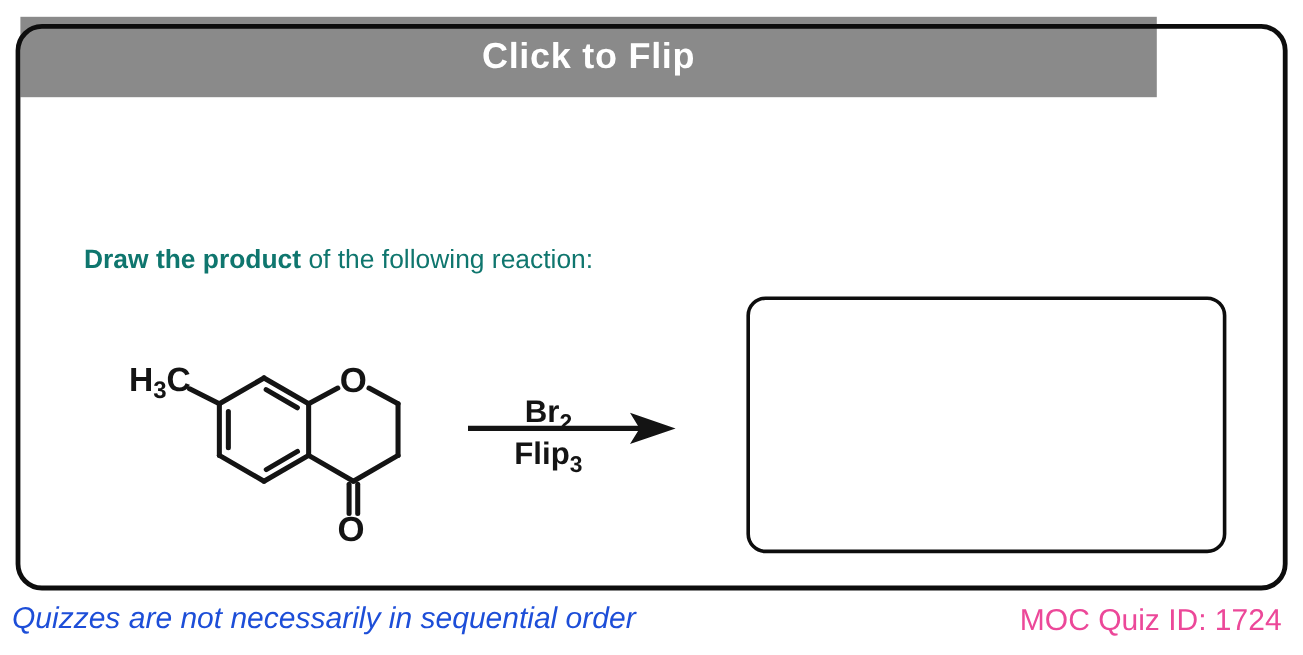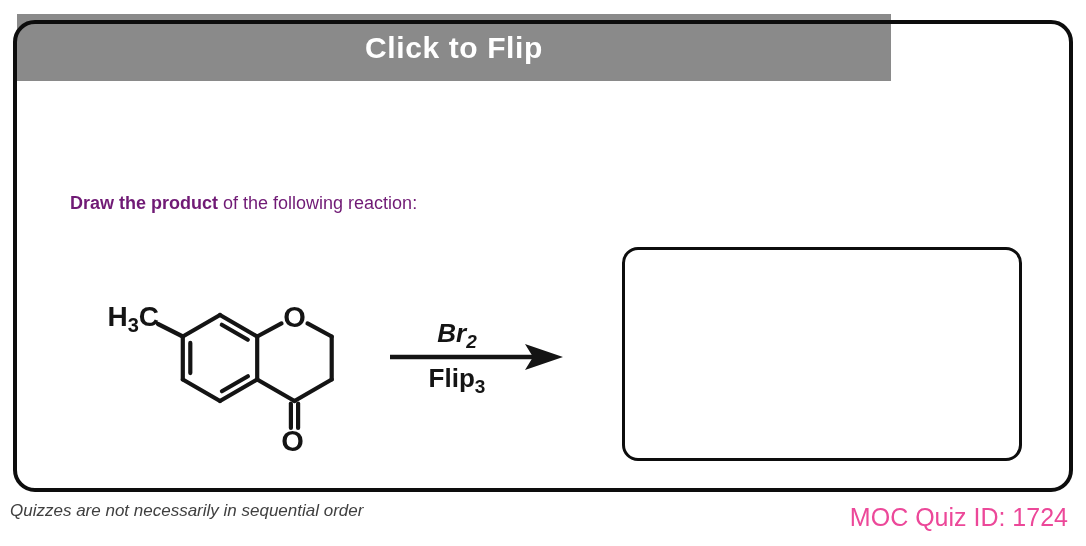--- a/index.html
+++ b/index.html
@@ -7,21 +7,21 @@
     position: relative;
     width: 1086px;
     height: 546px;
     background: #ffffff;
     overflow: hidden;
     font-family: "Liberation Sans", "DejaVu Sans", sans-serif;
   }
   .header-bar {
     position: absolute;
     left: 17px; top: 14px;
-    width: 874px; height: 67px;
+    width: 947px; height: 67px;
     background: #8a8a8a;
     display: flex;
     align-items: center;
     justify-content: center;
     z-index: 1;
     cursor: pointer;
   }
   .header-title {
     color: #ffffff;
     font-size: 30px;
@@ -34,24 +34,24 @@
     width: 1060px; height: 472px;
     box-sizing: border-box;
     border: 4px solid #0d0d0d;
     border-radius: 22px;
     background: transparent;
     z-index: 2;
     pointer-events: none;
   }
   .prompt {
     position: absolute;
-    left: 70px; top: 189px;
-    font-size: 18px;
+    left: 70px; top: 202px;
+    font-size: 22px;
     line-height: 28px;
-    color: #701a75;
+    color: #0f766e;
     z-index: 3;
     white-space: nowrap;
   }
   .prompt b { font-weight: 700; }
   .scheme {
     position: absolute;
     left: 90px; top: 290px;
     z-index: 3;
   }
   .reagent {
@@ -60,38 +60,38 @@
     width: 160px;
     text-align: center;
     font-weight: 700;
     font-size: 26px;
     color: #141414;
     z-index: 3;
     line-height: 28px;
     white-space: nowrap;
   }
   .reagent sub { font-size: 19px; line-height: 0; }
-  .reagent-above { top: 319px; font-style: italic; }
+  .reagent-above { top: 329px; }
   .reagent-below { top: 364px; }
   .answer-box {
     position: absolute;
     left: 622px; top: 247px;
     width: 400px; height: 214px;
     box-sizing: border-box;
     border: 3px solid #0d0d0d;
     border-radius: 16px;
     background: #ffffff;
     z-index: 3;
   }
   .footer-note {
     position: absolute;
     left: 10px; top: 501px;
-    font-size: 17px;
+    font-size: 25px;
     font-style: italic;
-    color: #404040;
+    color: #1d4ed8;
     z-index: 3;
     white-space: nowrap;
   }
   .quiz-id {
     position: absolute;
     right: 18px; top: 503px;
     font-size: 25px;
     color: #ec4899;
     z-index: 3;
     white-space: nowrap;

